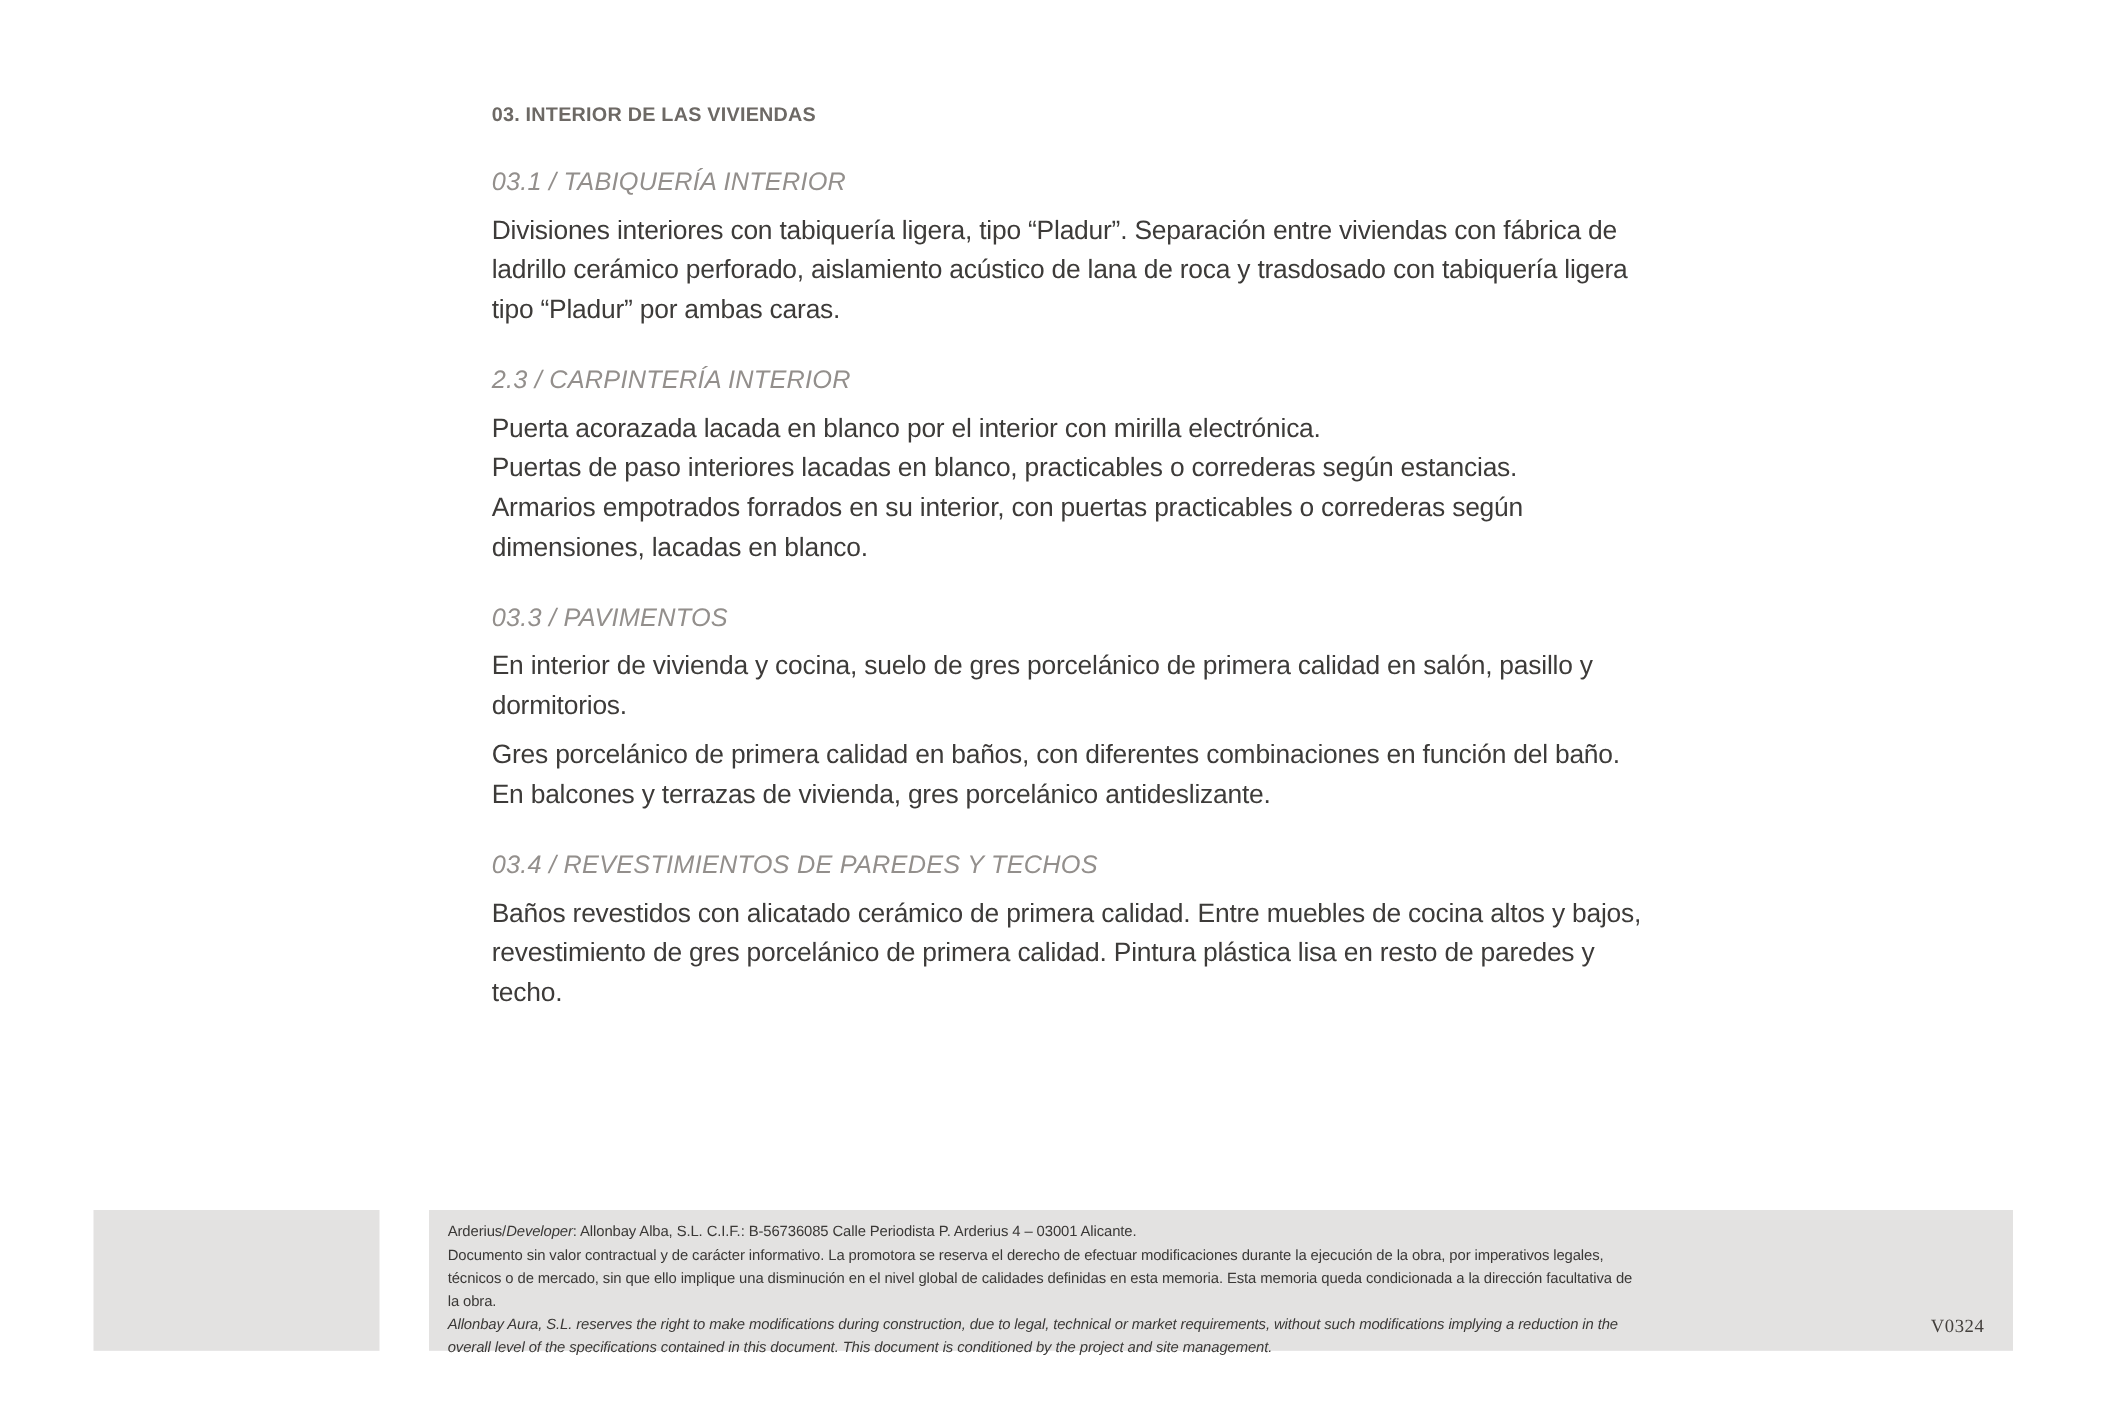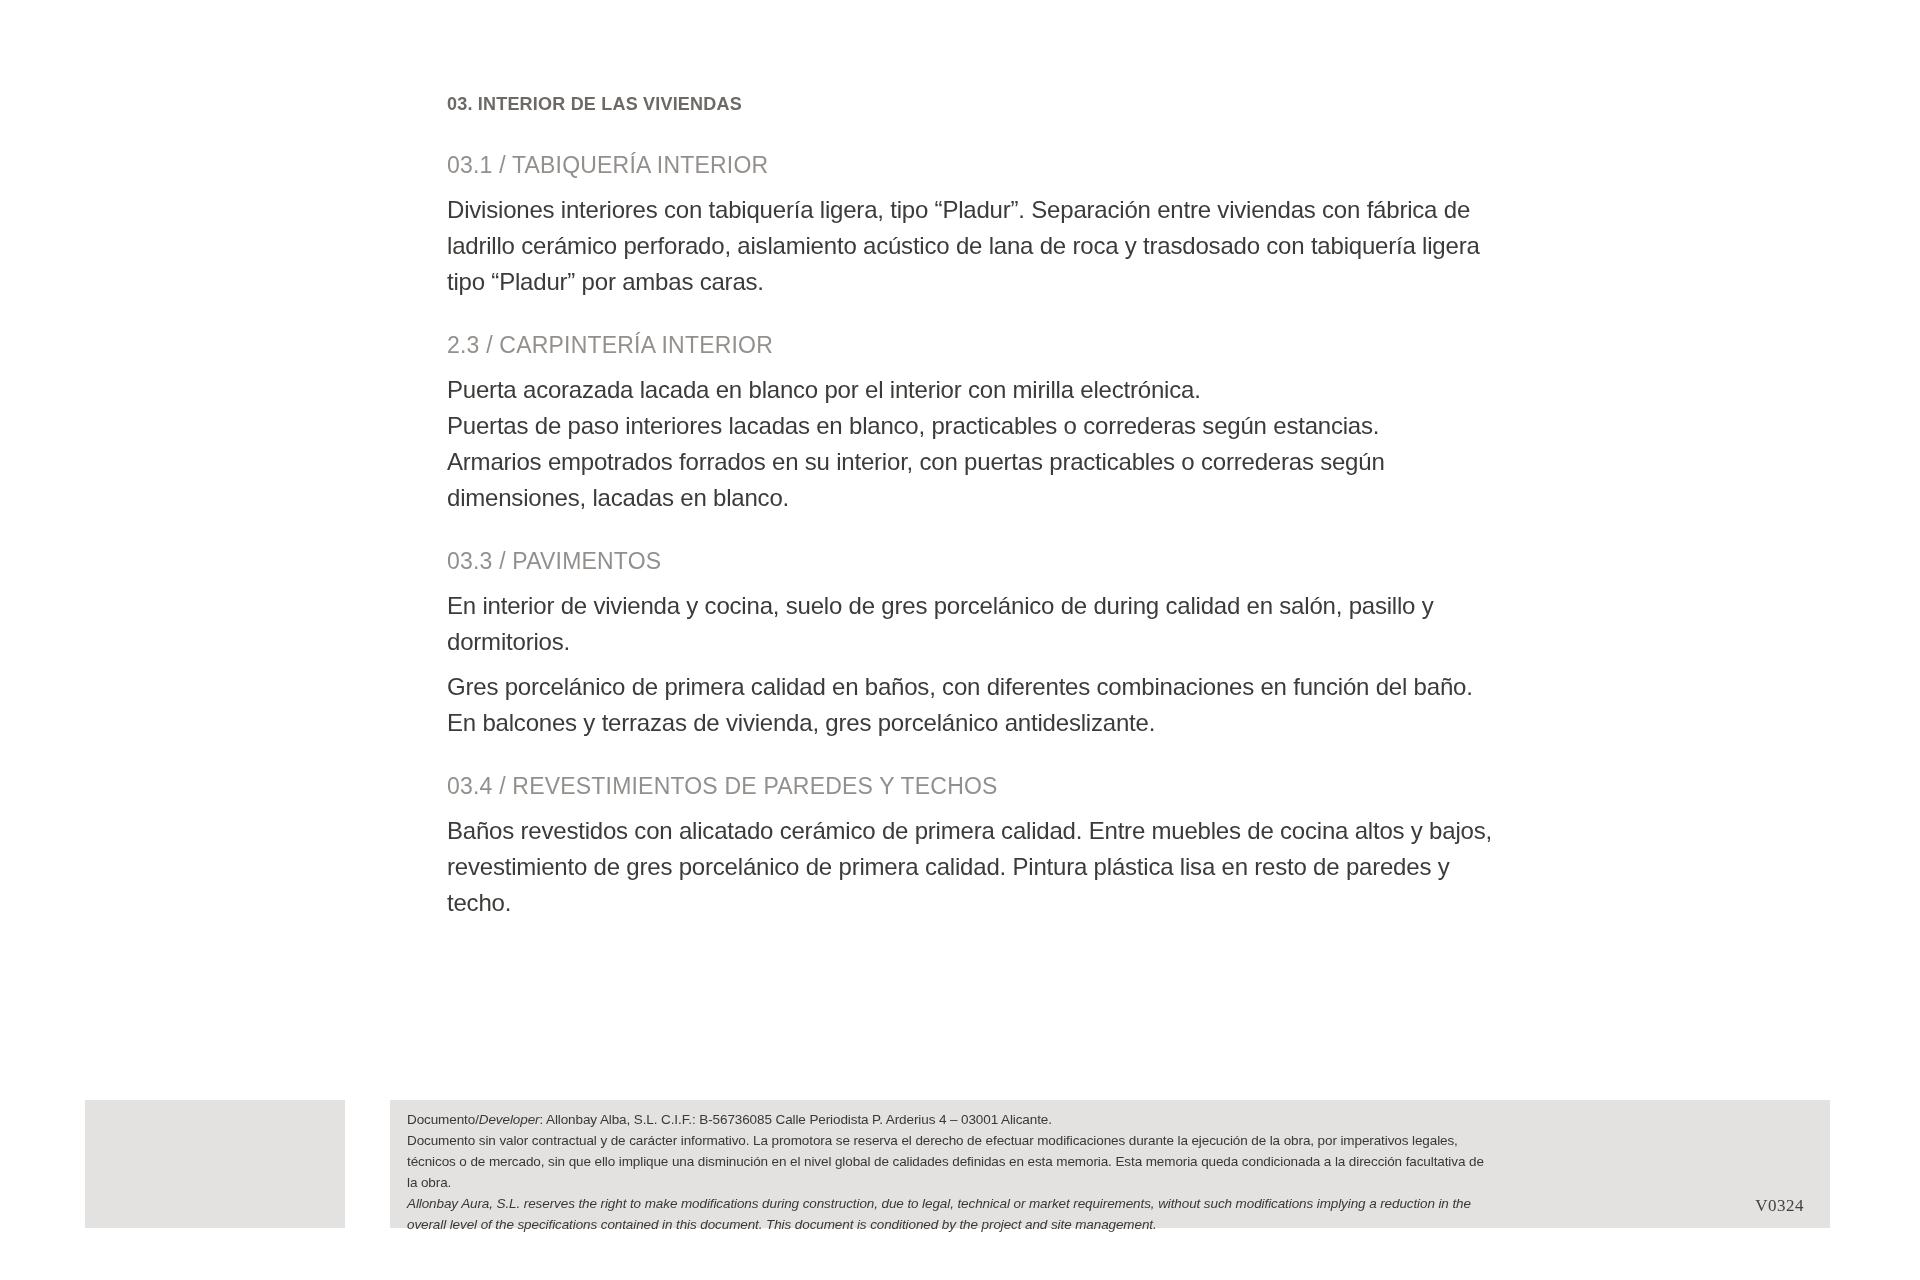--- a/index.html
+++ b/index.html
@@ -32,20 +32,21 @@
   }
   .section { margin-top: 0; }
   .section-heading {
     font-size: 23px;
     font-weight: normal;
     color: #938f8c;
     letter-spacing: 0.2px;
     line-height: 30px;
     margin-top: 30px;
     margin-bottom: 12px;
+    font-style: italic;
   }
   .para {
     font-size: 24px;
     line-height: 36px;
     color: #3d3b39;
     letter-spacing: -0.2px;
     margin-bottom: 9px;
   }
   .para.tight { margin-bottom: 0; }
   .footer {
@@ -107,39 +108,39 @@
 
     <section class="section">
       <h2 class="section-heading">2.3 / CARPINTERÍA INTERIOR</h2>
       <p class="para tight">Puerta acorazada lacada en blanco por el interior con mirilla electrónica.</p>
       <p class="para tight">Puertas de paso interiores lacadas en blanco, practicables o correderas según estancias.</p>
       <p class="para">Armarios empotrados forrados en su interior, con puertas practicables o correderas según dimensiones, lacadas en blanco.</p>
     </section>
 
     <section class="section">
       <h2 class="section-heading">03.3 / PAVIMENTOS</h2>
-      <p class="para">En interior de vivienda y cocina, suelo de gres porcelánico de during calidad en salón, pasillo y dormitorios.</p>
+      <p class="para">En interior de vivienda y cocina, suelo de gres porcelánico de primera calidad en salón, pasillo y dormitorios.</p>
       <p class="para">Gres porcelánico de primera calidad en baños, con diferentes combinaciones en función del baño. En balcones y terrazas de vivienda, gres porcelánico antideslizante.</p>
     </section>
 
     <section class="section">
       <h2 class="section-heading">03.4 / REVESTIMIENTOS DE PAREDES Y TECHOS</h2>
       <p class="para">Baños revestidos con alicatado cerámico de primera calidad. Entre muebles de cocina altos y bajos, revestimiento de gres porcelánico de primera calidad. Pintura plástica lisa en resto de paredes y techo.</p>
     </section>
 
 
   </main>
 
   <footer class="footer">
 
     <div class="footer-left"></div>
 
     <div class="footer-main">
       <div class="footer-text">
-        <p class="f-line"><span>Documento/</span><span class="it">Developer</span><span>: Allonbay Alba, S.L. C.I.F.: B-56736085 Calle Periodista P. Arderius 4 – 03001 Alicante.</span></p>
+        <p class="f-line"><span>Arderius/</span><span class="it">Developer</span><span>: Allonbay Alba, S.L. C.I.F.: B-56736085 Calle Periodista P. Arderius 4 – 03001 Alicante.</span></p>
         <p class="f-line">Documento sin valor contractual y de carácter informativo. La promotora se reserva el derecho de efectuar modificaciones durante la ejecución de la obra, por imperativos legales, técnicos o de mercado, sin que ello implique una disminución en el nivel global de calidades definidas en esta memoria. Esta memoria queda condicionada a la dirección facultativa de la obra.</p>
         <p class="f-line italic">Allonbay Aura, S.L.  reserves the right to make modifications during construction, due to legal, technical or market requirements, without such modifications implying a reduction in the overall level of the specifications contained in this document. This document is conditioned by the project and site management.</p>
       </div>
       <div class="version">V0324</div>
     </div>
 
   </footer>
 
 </div>
 

